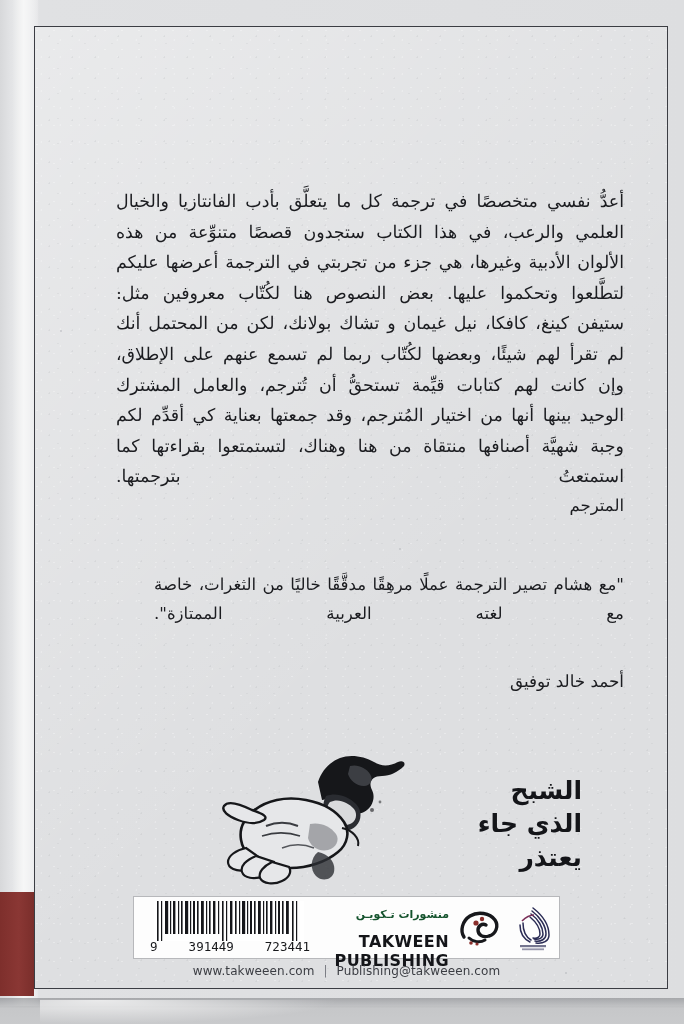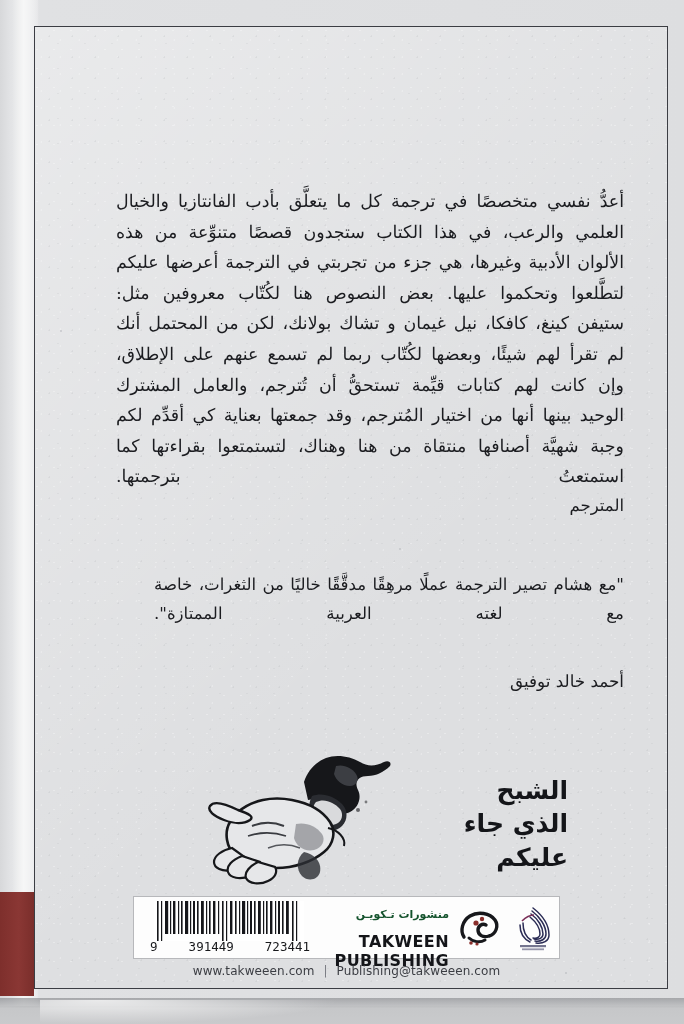--- a/index.html
+++ b/index.html
@@ -150,21 +150,21 @@
     top: 671px;
     direction: rtl;
     font-family: "DejaVu Serif", "Liberation Serif", serif;
     font-size: 16.8px;
     color: #1b1c20;
   }
 
   
   #art-block {
     position: absolute;
-    left: 208px;
+    left: 222px;
     top: 752px;
     width: 360px;
     height: 140px;
   }
 
   #hand-art {
     position: absolute;
     left: 0;
     top: 0;
     width: 190px;
@@ -338,21 +338,21 @@
                C96 100 88 94 86 86 Z" fill="#6e7075" opacity="0.55"></path>
       <path d="M96 100 C106 102 114 110 112 120 C110 128 100 130 94 124
                C88 118 88 106 96 100 Z" fill="#2c2e33" opacity="0.8"></path>
       <path d="M120 76 C130 78 138 86 136 94" stroke="#16171a" stroke-width="2" fill="none"></path>
       <circle cx="150" cy="58" r="2" fill="#16171a" opacity="0.6"></circle>
       <circle cx="158" cy="50" r="1.4" fill="#16171a" opacity="0.5"></circle>
     </svg>
 
     <div id="title-block">
       <div class="t1">الشبح</div>
-      <div class="t2">الذي جاء عليكم</div>
+      <div class="t2">الذي جاء يعتذر</div>
     </div>
   </div>
 
   <div id="footer-panel">
 
     <div id="barcode-wrap">
       <svg id="barcode-bars" viewBox="0 0 150 40" preserveAspectRatio="none" xmlns="http://www.w3.org/2000/svg">
         <rect x="0" y="0" width="150" height="40" fill="#ffffff"></rect>
         <g fill="#15161a">
           <rect x="3" y="0" width="1.6" height="40"></rect>

